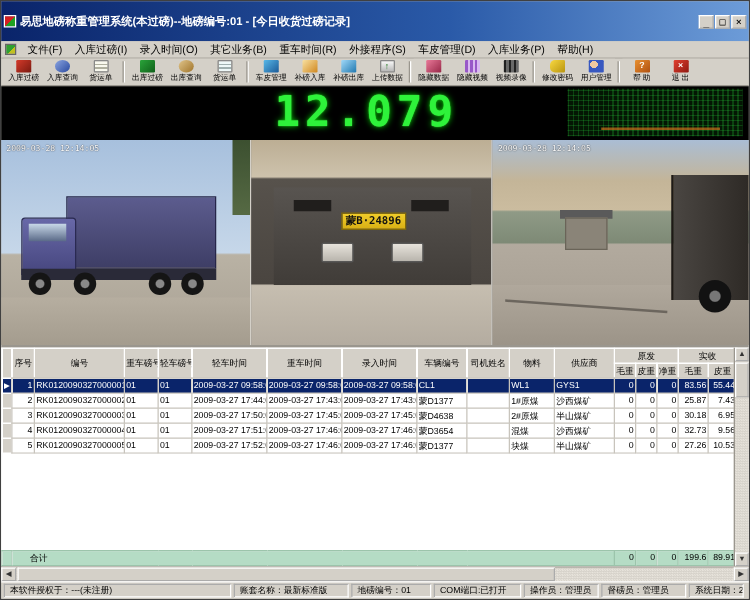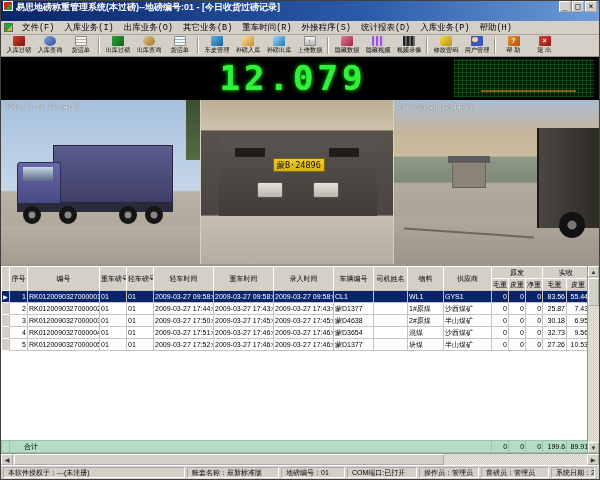--- a/index.html
+++ b/index.html
@@ -1,29 +1,29 @@
 <!DOCTYPE html>
 <html><head>
 <meta charset="utf-8">
 <style>
   * { margin:0; padding:0; box-sizing:border-box; }
   html,body { width:600px; height:480px; overflow:hidden; }
   body { font-family:"Liberation Sans","DejaVu Sans",sans-serif; background:#808080; }
   .app { width:600px; height:480px; display:flex; flex-direction:column; background:#d4d0c8; border:1px solid #404040; }
 
   
-  .titlebar { height:20px; background:linear-gradient(90deg,#0a246a,#2a5aa8 60%,#6d9cd8); display:flex; align-items:flex-start; padding:0 2px; flex:0 0 auto; }
+  .titlebar { height:32px; background:linear-gradient(90deg,#0a246a,#2a5aa8 60%,#6d9cd8); display:flex; align-items:center; padding:0 2px; flex:0 0 auto; }
   .title-icon { width:10px; height:10px; background:linear-gradient(135deg,#d42020 50%,#20a020 50%); border:1px solid #fff; margin-right:3px; flex:0 0 auto; }
   .title-text { color:#fff; font-size:9px; font-weight:bold; white-space:nowrap; overflow:hidden; flex:1; }
   .win-btn { width:12px; height:11px; background:#d4d0c8; border:1px outset #fff; font-size:8px; line-height:9px; text-align:center; color:#000; margin-left:1px; flex:0 0 auto; font-family:"DejaVu Sans Mono",monospace; }
 
   
   .menubar { height:14px; background:#d4d0c8; border-bottom:1px solid #aaa69e; display:flex; align-items:center; padding:0 3px; flex:0 0 auto; }
   .menu-child-icon { width:9px; height:9px; background:linear-gradient(135deg,#30a030 60%,#c0c020 60%); border:1px solid #666; margin-right:4px; }
-  .menu-item { font-size:8.5px; color:#000; padding:1px 5px; white-space:nowrap;font-family:Liberation Mono, monospace; }
+  .menu-item { font-size:8.5px; color:#000; padding:1px 5px; white-space:nowrap; }
 
   
   .toolbar { height:22px; background:#d4d0c8; border-bottom:1px solid #9a968e; display:flex; align-items:stretch; padding:0 2px; flex:0 0 auto; }
   .tb-sep { width:2px; border-left:1px solid #9a968e; border-right:1px solid #fff; margin:2px 2px; }
   .tb-btn { width:31px; display:flex; flex-direction:column; align-items:center; justify-content:center; background:#d4d0c8; border:1px solid transparent; padding:0; }
   .tb-icon { width:12px; height:10px; border-radius:1px; font-size:7px; line-height:10px; text-align:center; color:#fff; font-weight:bold; }
   .tb-label { font-size:6.5px; color:#000; white-space:nowrap; transform:scale(.95); }
   [data-icon="weigh-in-icon"]   { background:linear-gradient(135deg,#d43a2a,#7a1a10); }
   [data-icon="search-in-icon"]  { background:linear-gradient(135deg,#8aa4e0,#2a4aa0); border-radius:50%; }
   [data-icon="waybill-icon"]    { background:repeating-linear-gradient(0deg,#f8f8ee 0 2px,#b0b0a0 2px 3px); border:1px solid #888; }
@@ -61,21 +61,21 @@
   .c1-box   { position:absolute; left:52px; top:45px; width:120px; height:58px; background:linear-gradient(180deg,#5c5c8e,#3e3e66); border:1px solid #26264a; }
   .c1-cab   { position:absolute; left:16px; top:62px; width:44px; height:46px; background:linear-gradient(180deg,#6868a8,#46467e); border:1px solid #2a2a52; border-radius:3px 3px 0 0; }
   .c1-win   { position:absolute; left:22px; top:67px; width:30px; height:14px; background:linear-gradient(180deg,#c8d8e8,#5a6a88); }
   .c1-chassis { position:absolute; left:16px; top:103px; width:156px; height:9px; background:#2a2a38; }
   .c1-wheel { position:absolute; top:106px; width:18px; height:18px; border-radius:50%; background:radial-gradient(circle,#888 3px,#151515 4px); }
   .c1-ground { position:absolute; left:0; bottom:0; width:100%; height:38px; background:linear-gradient(180deg,#b6aea0,#a49c8e); }
   .c1-trees { position:absolute; right:0; top:0; width:14px; height:60px; background:linear-gradient(180deg,#3c5030,#566a44); }
   
   .c2-grille { position:absolute; left:18px; top:38px; width:158px; height:78px; background:linear-gradient(180deg,#585450,#403c38); }
   .c2-slot { position:absolute; width:30px; height:9px; background:#201e1c; top:48px; }
-  .c2-plate { position:absolute; left:72px; top:58px; width:52px; height:14px; background:linear-gradient(180deg,#f0cc2a,#d8b014); border:1px solid #806808; color:#111; font-size:8.5px; font-weight:normal; text-align:center; line-height:13px; font-family:"DejaVu Sans Mono",monospace; z-index:4; }
+  .c2-plate { position:absolute; left:72px; top:58px; width:52px; height:14px; background:linear-gradient(180deg,#f0cc2a,#d8b014); border:1px solid #806808; color:#111; font-size:8.5px; font-weight:bold; text-align:center; line-height:13px; font-family:"DejaVu Sans Mono",monospace; z-index:4; }
   .c2-light { position:absolute; top:82px; width:26px; height:16px; background:linear-gradient(180deg,#e8e4dc,#b8b4ac); border:1px solid #555; border-radius:2px; }
   
   .c3-building { position:absolute; left:58px; top:62px; width:34px; height:26px; background:#8a8478; border:1px solid #6a6458; }
   .c3-roof { position:absolute; left:54px; top:56px; width:42px; height:7px; background:#5a5a5a; }
   .c3-truck { position:absolute; right:0; top:28px; width:62px; height:100px; background:linear-gradient(90deg,#4a4642,#2e2a26); border-left:2px solid #1e1a16; }
   .c3-twheel { position:absolute; right:14px; top:112px; width:26px; height:26px; border-radius:50%; background:radial-gradient(circle,#777 4px,#121212 5px); }
   .c3-road { position:absolute; left:0; bottom:0; width:100%; height:48px; background:linear-gradient(180deg,#b0a89c,#9c9488); }
   .c3-rail { position:absolute; left:10px; bottom:30px; width:130px; height:2px; background:#6c665e; transform:rotate(4deg); }
 
   
@@ -113,26 +113,26 @@
     <div class="title-text">易思地磅称重管理系统(本过磅)--地磅编号:01 - [今日收货过磅记录]</div>
     <div class="win-btn">_</div>
     <div class="win-btn">□</div>
     <div class="win-btn">×</div>
   </div>
 
   <div class="menubar">
     <div class="menu-child-icon"></div>
     <div id="menu-items" style="display:flex;">
         <div class="menu-item">文件(F)</div>
-        <div class="menu-item">入库业务(I)</div>
-        <div class="menu-item">出库业务(O)</div>
+        <div class="menu-item">入库过磅(I)</div>
+        <div class="menu-item">录入时间(O)</div>
         <div class="menu-item">其它业务(B)</div>
         <div class="menu-item">重车时间(R)</div>
         <div class="menu-item">外接程序(S)</div>
-        <div class="menu-item">统计报表(D)</div>
+        <div class="menu-item">车皮管理(D)</div>
         <div class="menu-item">入库业务(P)</div>
         <div class="menu-item">帮助(H)</div>
       </div>
   </div>
 
   <div class="toolbar" id="toolbar">
       <div class="tb-btn">
         <div class="tb-icon" data-icon="weigh-in-icon"></div>
         <div class="tb-label">入库过磅</div>
       </div>

